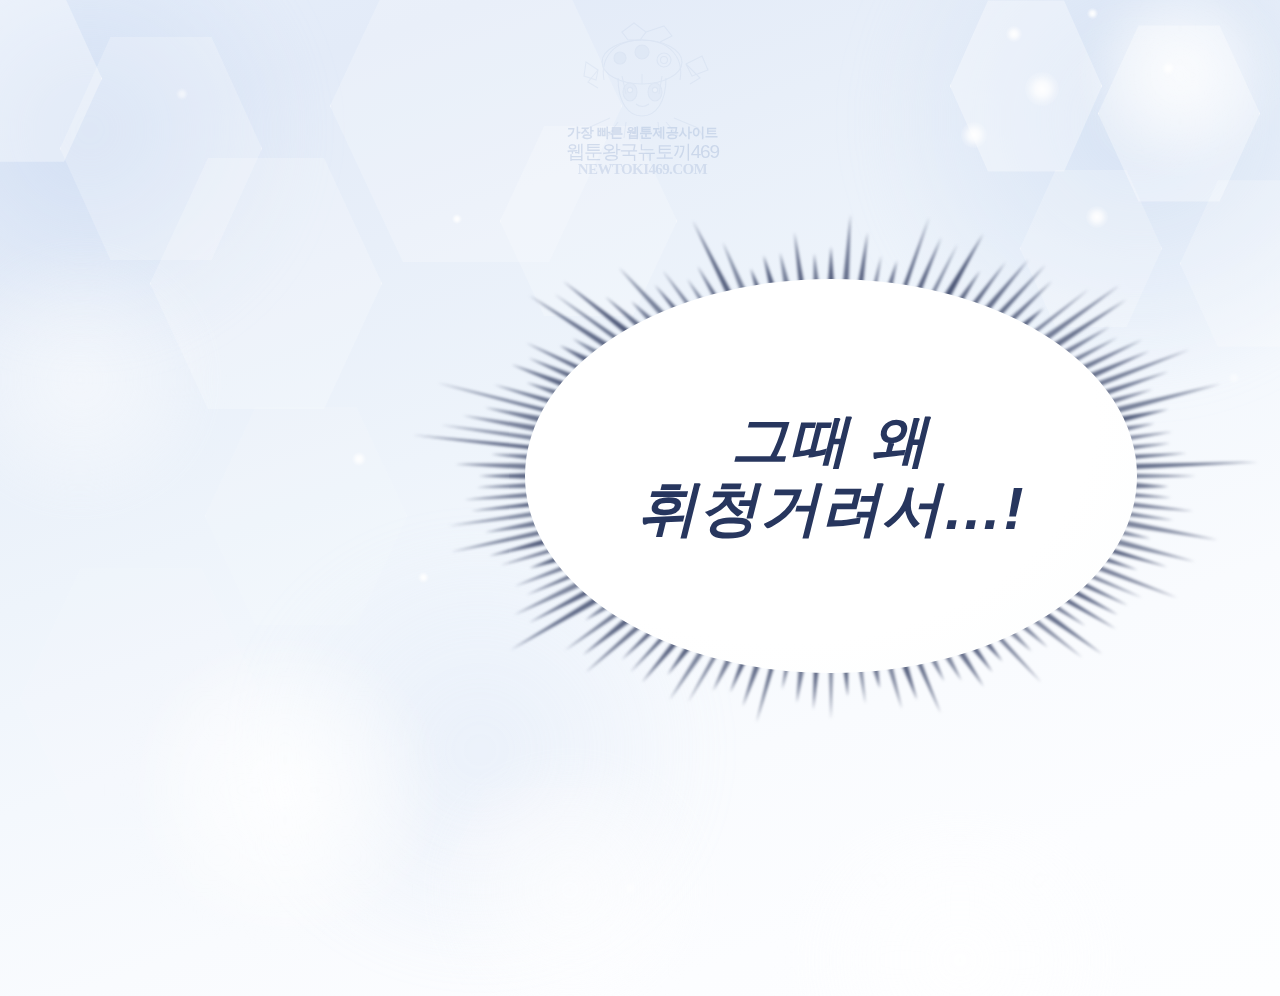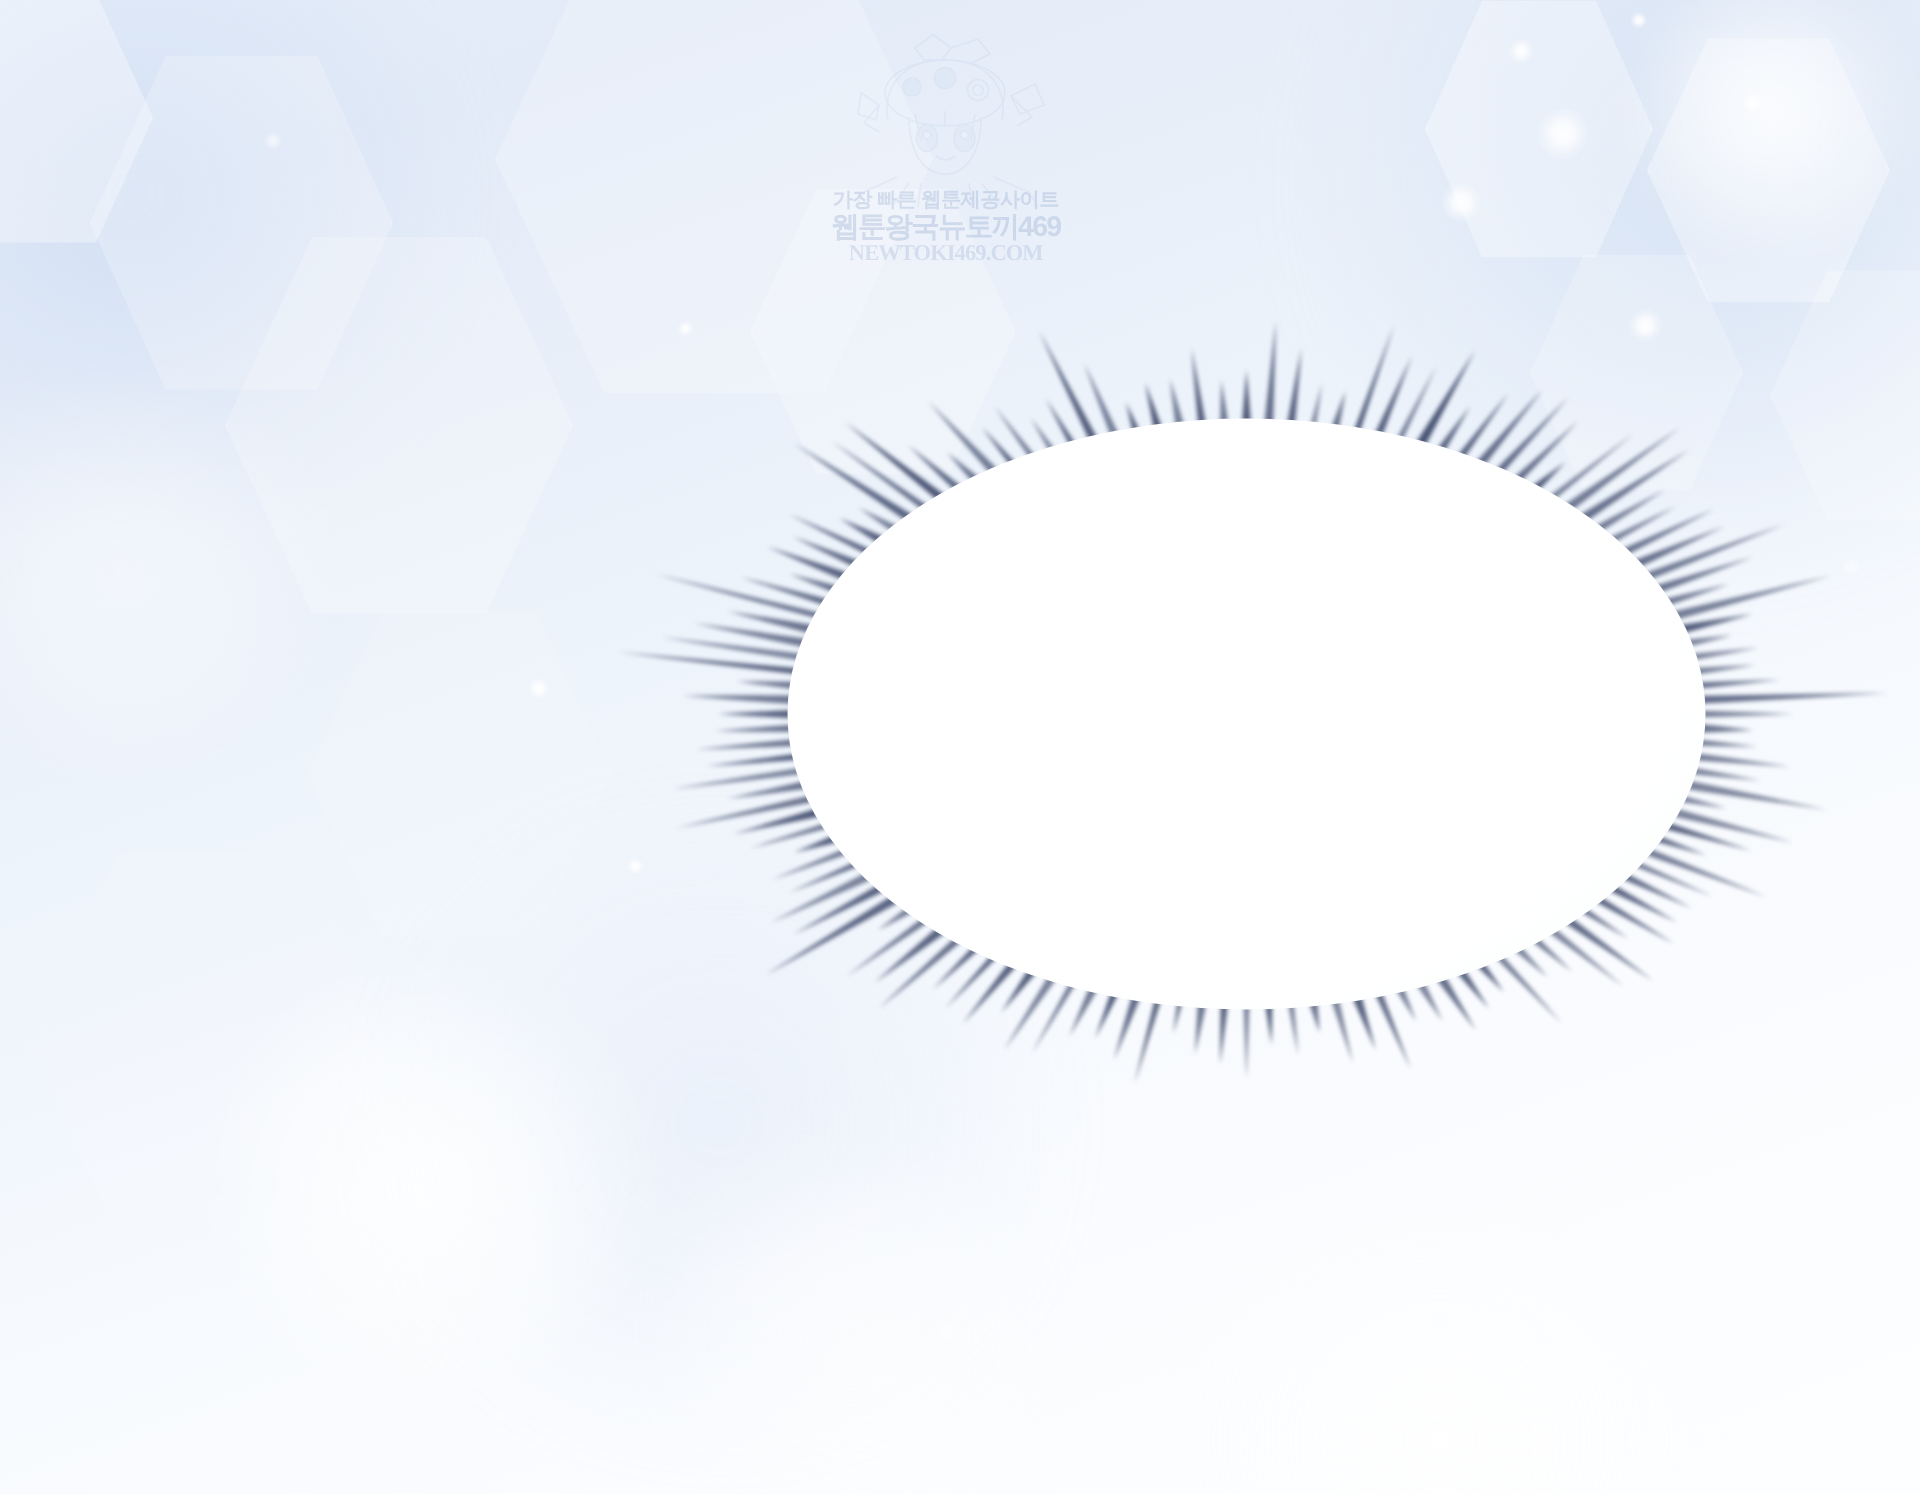--- a/index.html
+++ b/index.html
@@ -65,21 +65,21 @@
     background: radial-gradient(circle,
       rgba(197,214,240,0.55) 0%,
       rgba(205,220,243,0.28) 45%,
       rgba(214,228,246,0) 75%);
     filter: blur(26px);
   }
 
   
   #watermark {
     position: absolute;
-    left: 548px;
+    left: 560px;
     top: 18px;
     width: 165px;
     height: 175px;
     opacity: 0.30;
     pointer-events: none;
     user-select: none;
   }
   #watermark-figure {
     position: absolute;
     left: 0; top: 0;
@@ -98,21 +98,21 @@
   }
   .wm-line1 {
     font-size: 13.5px;
     font-weight: bold;
     letter-spacing: -0.4px;
     color: #8ba4cd;
     display: block;
   }
   .wm-line2 {
     font-size: 19px;
-    font-weight: bold;
+    font-weight: normal;
     letter-spacing: -1.2px;
     color: #8aa2cb;
     display: block;
     margin-top: 1px;
   }
   .wm-line3 {
     font-family: "Liberation Serif", "DejaVu Serif", serif;
     font-size: 15px;
     font-weight: bold;
     letter-spacing: -0.6px;
@@ -399,15 +399,19 @@
         <path d="M 335.10 125.37 L 312.37 91.04 L 330.74 127.18 Z" fill="#4a5575" opacity="0.92"></path>
         <path d="M 349.30 121.92 L 307.73 45.69 L 343.60 123.95 Z" fill="#4a5575" opacity="0.94"></path>
         <path d="M 363.14 119.14 L 337.74 67.24 L 357.31 120.91 Z" fill="#4a5575" opacity="0.75"></path>
         <path d="M 377.02 116.84 L 365.70 93.55 L 371.38 118.25 Z" fill="#4a5575" opacity="0.95"></path>
         <path d="M 391.51 114.89 L 378.50 80.36 L 385.19 116.14 Z" fill="#4a5575" opacity="0.99"></path>
         <path d="M 405.95 113.44 L 395.06 77.64 L 399.33 114.42 Z" fill="#4a5575" opacity="0.76"></path>
         <path d="M 419.87 112.51 L 409.37 57.32 L 414.20 113.07 Z" fill="#4a5575" opacity="0.94"></path>
         <path d="M 434.56 111.96 L 429.18 78.66 L 428.44 112.26 Z" fill="#4a5575" opacity="0.82"></path>
       </svg>
     <div id="bubble-ellipse"></div>
+    <div id="bubble-text">
+      <div class="bubble-line" id="bubble-line-1">그때 왜</div>
+      <div class="bubble-line" id="bubble-line-2">휘청거려서…!</div>
+    </div>
   </div>
 
 </div>
 
 </body></html>

